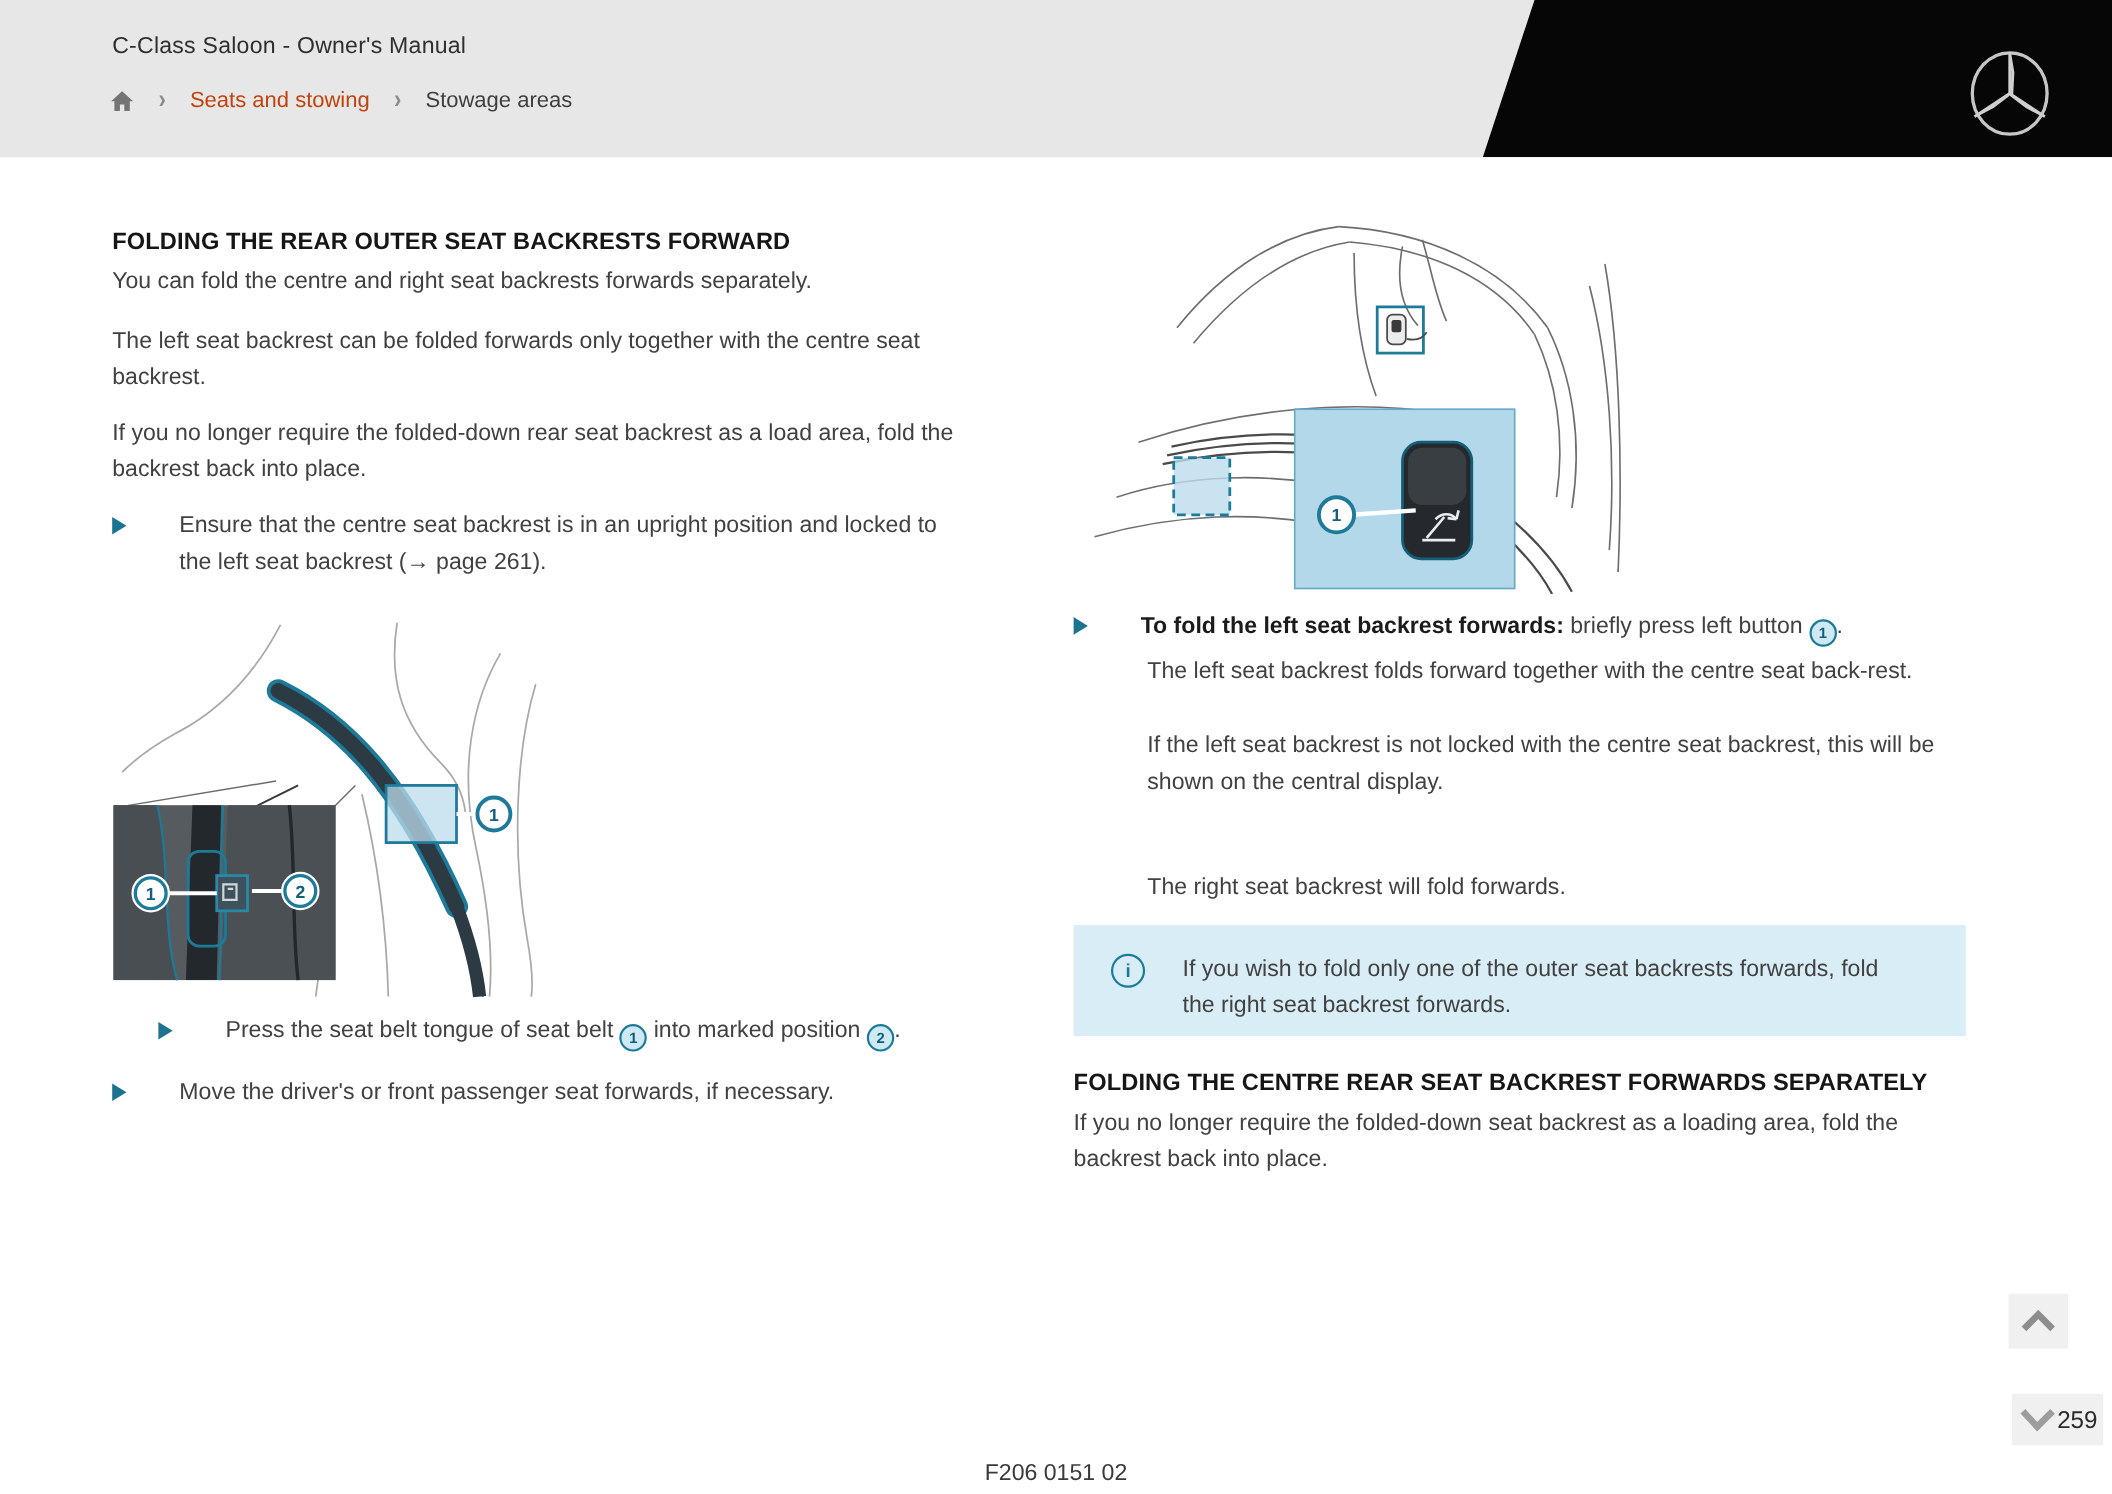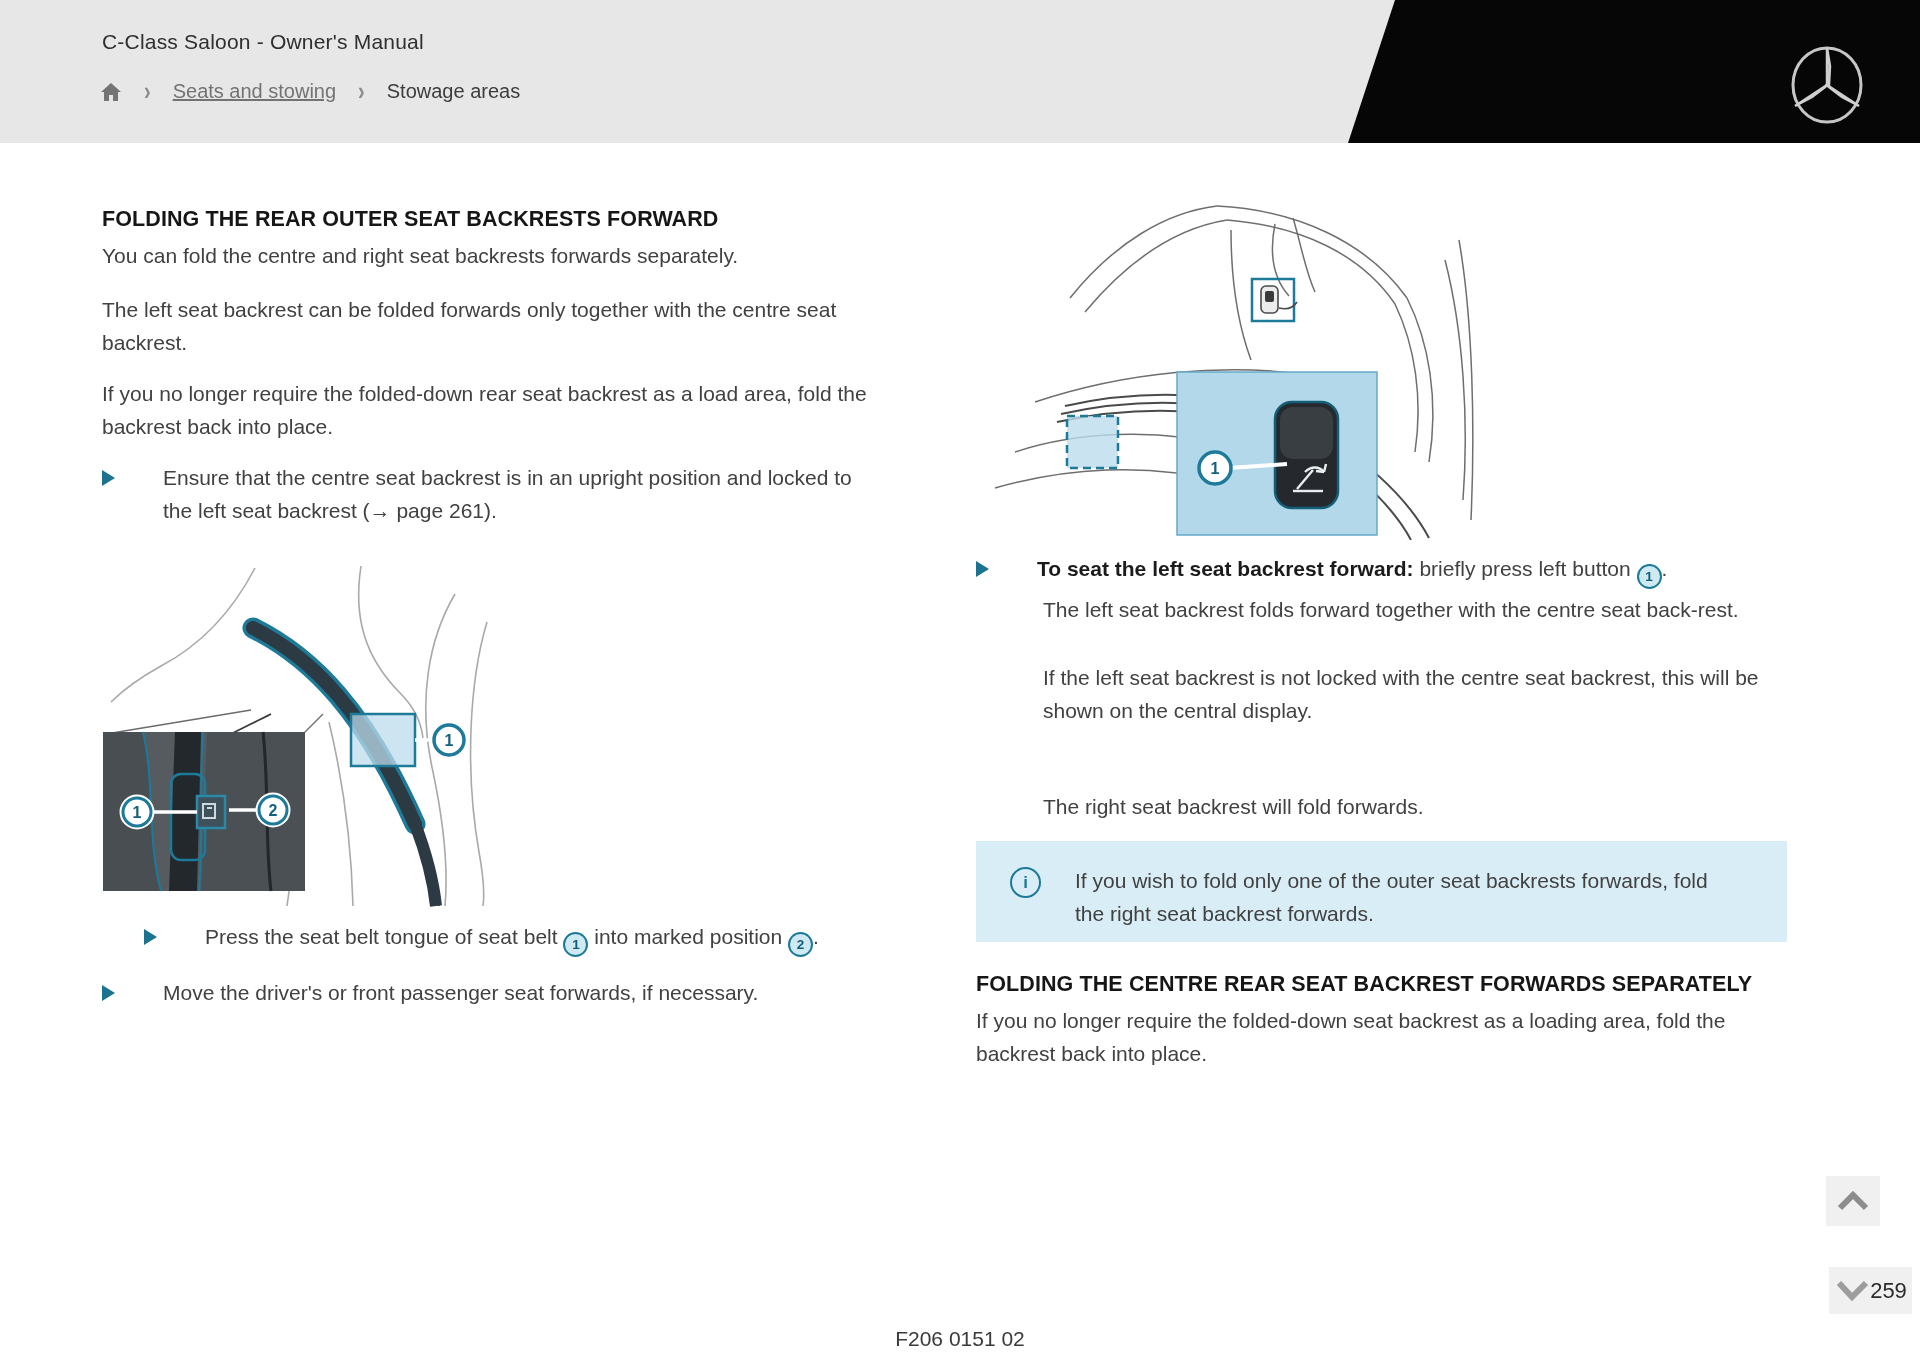--- a/index.html
+++ b/index.html
@@ -4,21 +4,21 @@
 <style>
   html,body{margin:0;padding:0;background:#ffffff;}
   .page{position:relative;width:1920px;height:1358px;background:#ffffff;overflow:hidden;
         font-family:"Liberation Sans","DejaVu Sans",sans-serif;color:#3f3f3f;}
   
   .header{position:absolute;left:0;top:0;width:1920px;height:143px;background:#e7e7e7;}
   .header-wedge{position:absolute;left:1200px;top:0;width:720px;height:143px;background:#060606;
         clip-path:polygon(195px 0,720px 0,720px 143px,148px 143px);}
   .header-title{position:absolute;left:102px;top:30px;font-size:21px;color:#2f2f2f;letter-spacing:.2px;}
   .breadcrumb{position:absolute;left:100px;top:80px;display:flex;align-items:center;gap:22px;font-size:20px;}
-  .crumb-prev{color:#737373;text-decoration:underline;}
+  .crumb-prev{color:#c2410c;}
   .crumb-cur{color:#3d3d3d;}
   .crumb-sep{color:#8b8b8b;font-size:20px;font-weight:bold;transform:scaleY(1.25);}
   .home-btn{display:flex;align-items:center;cursor:pointer;}
   .mb-logo{position:absolute;left:1788px;top:44px;}
   
   .abs{position:absolute;}
   h3.section{margin:0;font-size:21.5px;font-weight:bold;color:#161616;letter-spacing:.1px;}
   .body-text{font-size:21px;line-height:33px;color:#414141;}
   .step{display:flex;align-items:flex-start;}
   .arrow{flex:0 0 auto;width:0;height:0;margin-top:9px;
@@ -200,21 +200,21 @@
 
         <line x1="254" y1="268" x2="312" y2="264" stroke="#ffffff" stroke-width="4"></line>
         <circle cx="240" cy="268" r="16" fill="#ffffff" stroke="#1d7a99" stroke-width="3.5"></circle>
         <text x="240" y="274" text-anchor="middle" font-size="16" font-weight="bold" fill="#14617d" font-family="Liberation Sans, DejaVu Sans, sans-serif">1</text>
       </g>
     </svg>
   </div>
 
   <div class="step abs" style="left:976px;top:552px;width:830px;">
     <span class="arrow"></span>
-    <span class="step-text body-text" style="width:760px;"><span class="bold-lead">To seat the left seat backrest forward:</span><span> briefly press left button </span><span class="chip">1</span><span>.</span></span>
+    <span class="step-text body-text" style="width:760px;"><span class="bold-lead">To fold the left seat backrest forwards:</span><span> briefly press left button </span><span class="chip">1</span><span>.</span></span>
   </div>
 
   <div class="body-text abs" style="left:1043px;top:593px;width:710px;">The left seat backrest folds forward together with the centre seat back-rest.</div>
 
   <div class="body-text abs" style="left:1043px;top:661px;width:725px;">If the left seat backrest is not locked with the centre seat backrest, this will be shown on the central display.</div>
 
 
   <div class="body-text abs" style="left:1043px;top:790px;width:725px;">The right seat backrest will fold forwards.</div>
 
   <div class="info-box" style="left:976px;top:841px;width:811px;height:101px;">

